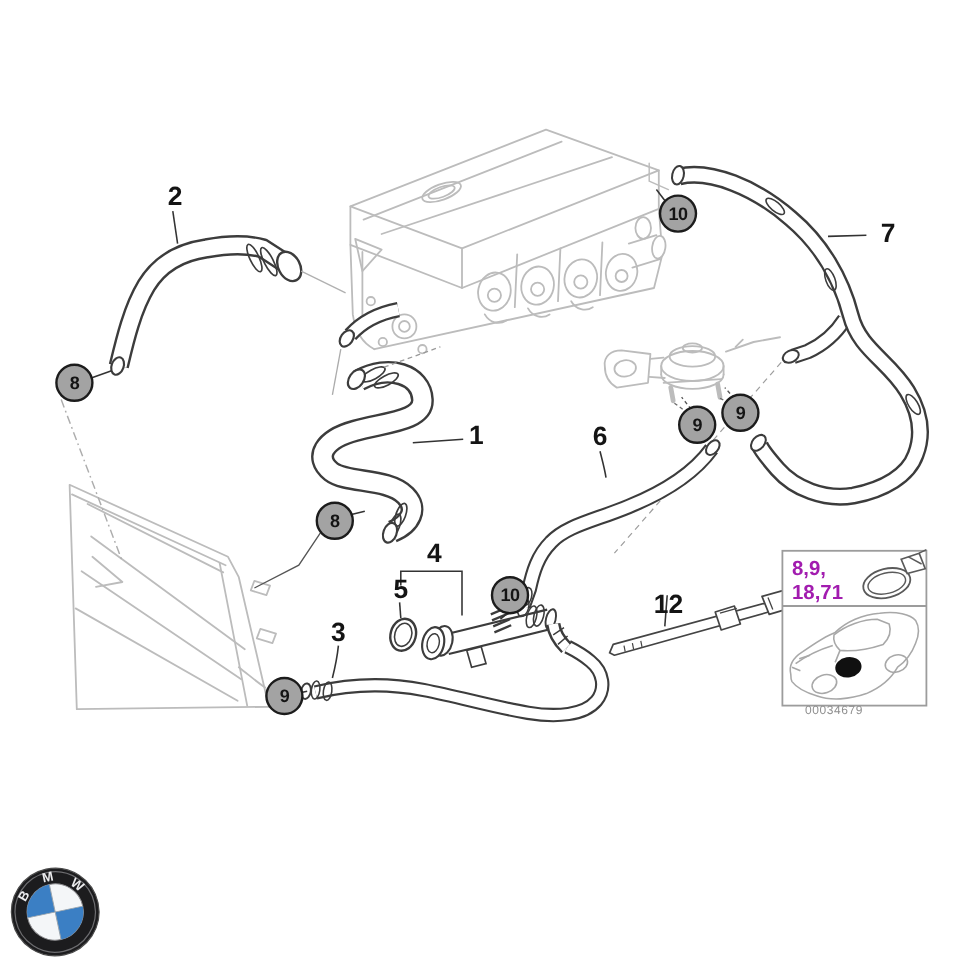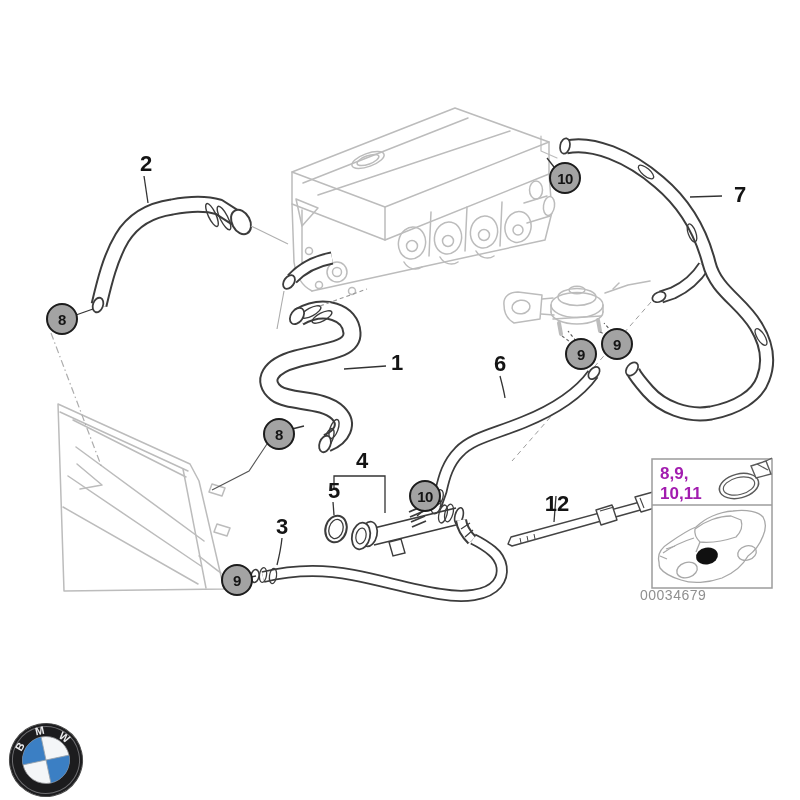--- a/index.html
+++ b/index.html
@@ -8,22 +8,22 @@
   .stage svg{position:absolute;left:0;top:0;}
   
   .co{position:absolute;transform:translate(-50%,-50%);color:#141414;
       display:flex;align-items:center;justify-content:center;z-index:5;}
   .co-plain{font-size:22px;font-weight:bold;}
   .co-circle{width:28px;height:28px;border:2px solid #1c1c1c;border-radius:50%;
              background:#a3a3a3;font-size:15px;font-weight:bold;letter-spacing:-0.5px;}
   
   .inset-text{position:absolute;left:660px;top:464px;z-index:4;color:#a21caf;
               font-weight:bold;font-size:17px;line-height:20px;}
-  .inset-number{position:absolute;left:640px;top:587px;width:110px;
-                font-size:14px;color:#8f8f8f;letter-spacing:0.5px;z-index:4;}
+  .inset-number{position:absolute;left:640px;top:587px;width:110px;text-align:center;
+                font-size:10px;color:#8f8f8f;letter-spacing:0.5px;z-index:4;}
   
   .footer-text{position:absolute;left:398px;top:733px;width:400px;text-align:center;
                font-size:45px;font-weight:400;color:#151515;white-space:nowrap;z-index:4;}
   .art-line{stroke:#bcbcbc;stroke-width:1.5;fill:none;stroke-linejoin:round;stroke-linecap:round;}
 </style>
 </head>
 <body>
 
 <div class="stage">
 
@@ -249,18 +249,18 @@
       <div class="co co-circle" style="left: 279px; top: 434px;">8</div>
       <div class="co co-circle" style="left: 581px; top: 354px;">9</div>
       <div class="co co-circle" style="left: 617px; top: 344px;">9</div>
       <div class="co co-circle" style="left: 565px; top: 178px;">10</div>
       <div class="co co-circle" style="left: 425px; top: 496px;">10</div>
       <div class="co co-circle" style="left: 237px; top: 580px;">9</div>
     </div>
 
 <div class="inset-text">
   <div>8,9,</div>
-  <div>10,11</div>
+  <div>18,71</div>
 </div>
 <div class="inset-number">00034679</div>
 
 
 </div>
 
 </body></html>

